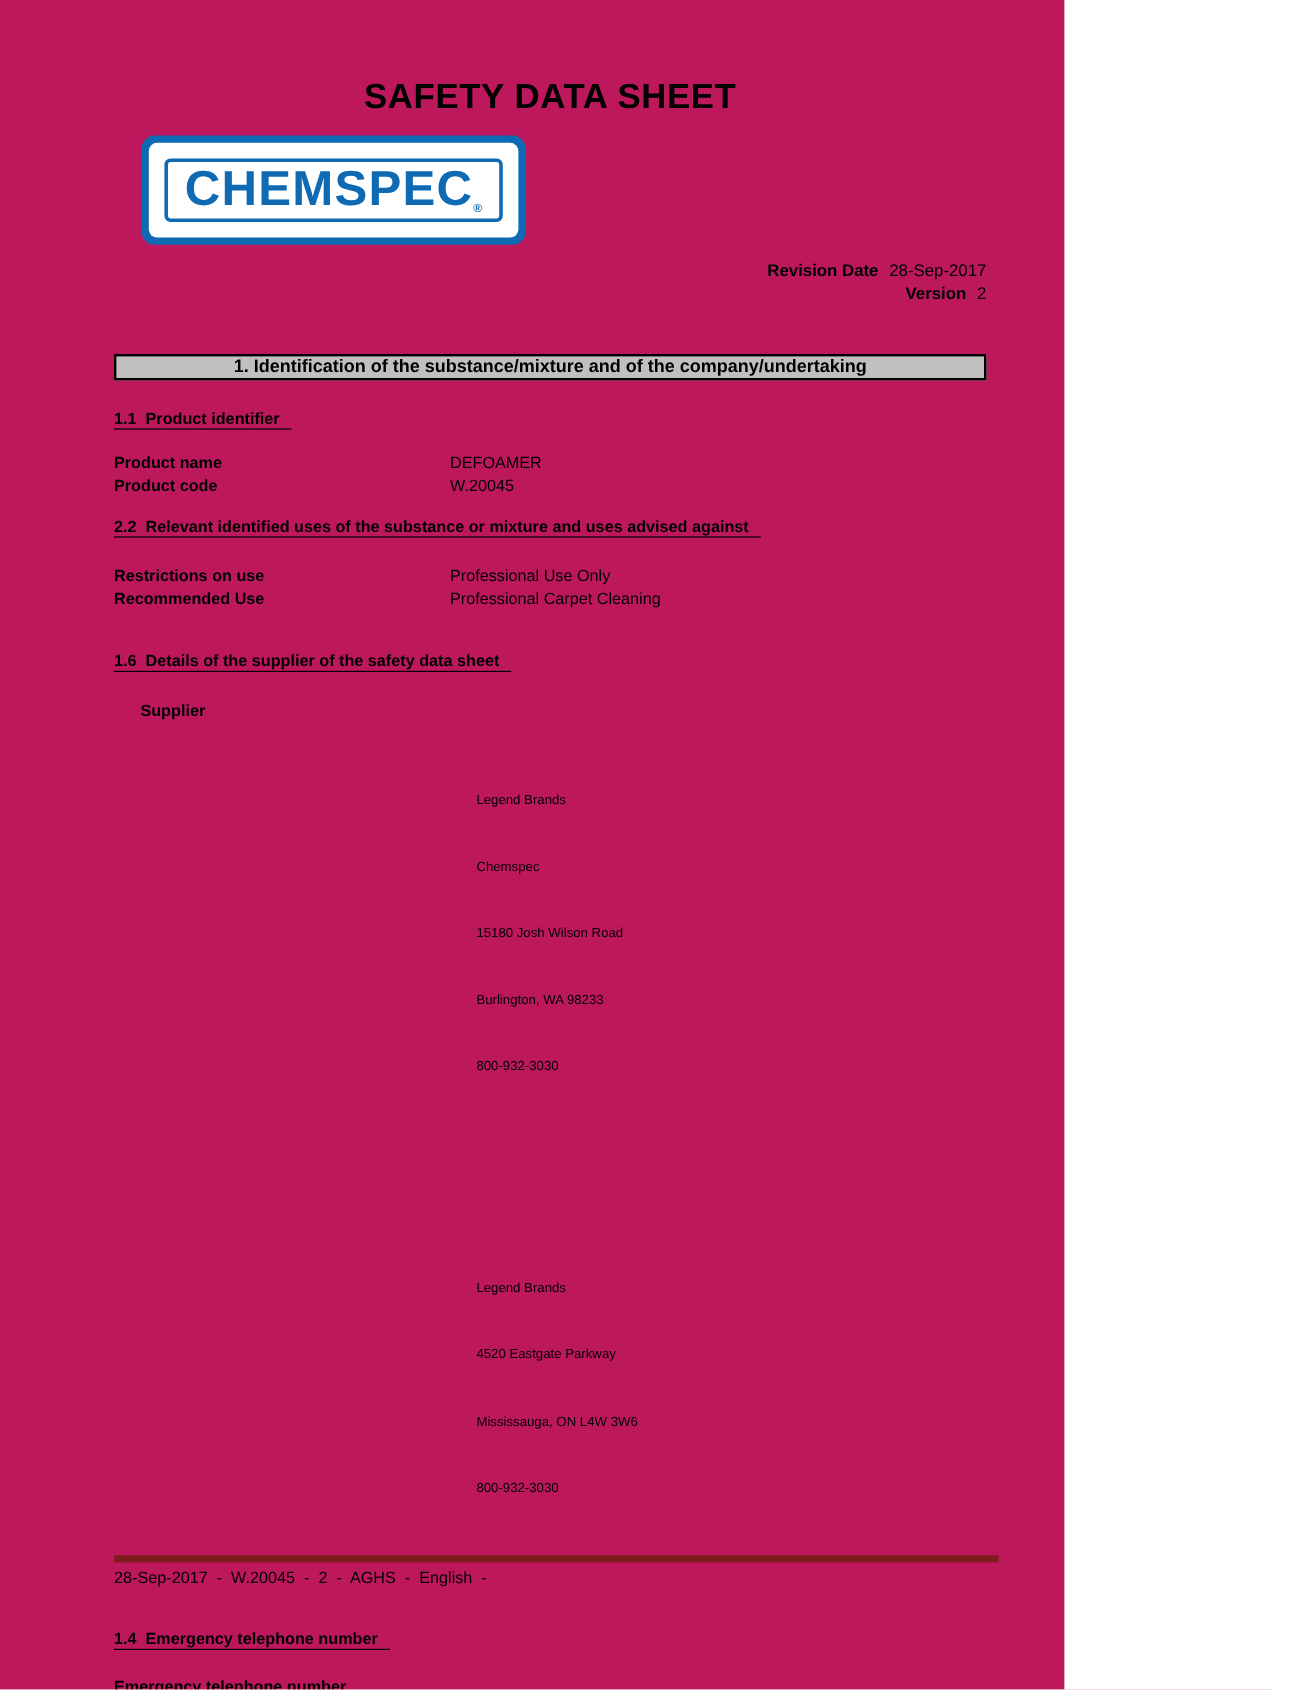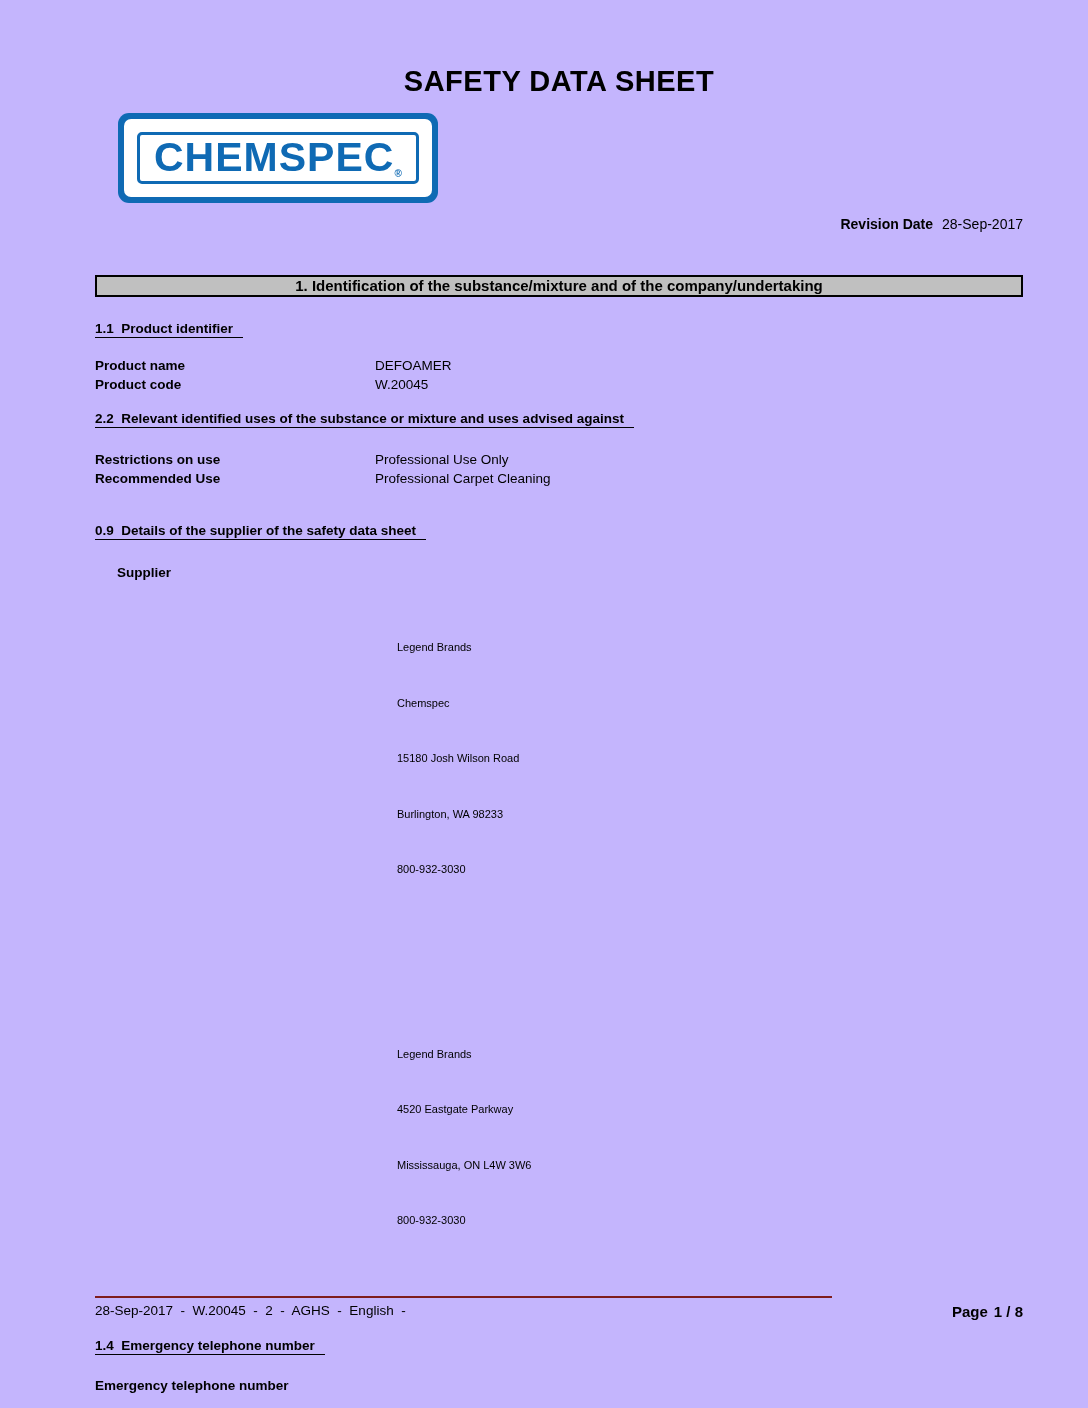--- a/index.html
+++ b/index.html
@@ -4,23 +4,23 @@
 <style>
   * { box-sizing: border-box; }
   html, body { margin: 0; padding: 0; background: #fff; }
   body {
     font-family: "Liberation Sans", sans-serif;
     color: #000;
     -webkit-font-smoothing: antialiased;
   }
   .page {
     position: relative;
-    width: 1088px;
+    width: 887px;
     height: 1408px;
-    background: #c4b5fd;
+    background: #be185d;
     padding: 0 65px 0 95px;
     overflow: hidden;
   }
 
   
   .title {
     margin: 64px 0 0 0;
     font-size: 29px;
     line-height: 34px;
     font-weight: bold;
@@ -110,21 +110,21 @@
     position: absolute;
     top: 1296px;
     left: 95px;
     width: 928px;
     display: flex;
     justify-content: space-between;
     align-items: flex-start;
   }
   .footer-left-wrap {
     width: 737px;
-    border-top: 2px solid #7f1d1d;
+    border-top: 6px solid #7f1d1d;
     padding-top: 5px;
     font-size: 13.5px;
     white-space: pre;
   }
   .footer-page { font-weight: bold; font-size: 15px; margin-top: 7px; }
   .footer-page .pv { margin-left: 6px; }
 </style>
 </head>
 <body>
 
@@ -139,20 +139,23 @@
           <span class="logo-text">CHEMSPEC</span><span class="logo-reg">®</span>
         </div>
       </div>
     </div>
   </div>
 
   <div class="meta">
     <div>
       <span class="lbl">Revision Date</span><span>28-Sep-2017</span>
     </div>
+    <div>
+      <span class="lbl">Version</span><span>2</span>
+    </div>
   </div>
 
   <div class="section-bar">1. Identification of the substance/mixture and of the company/undertaking</div>
 
   <div class="subhead mt-h11">
     <span class="hu">1.1  Product identifier </span>
   </div>
 
   <div class="mt-prod">
     <div class="kv">
@@ -174,21 +177,21 @@
       <span class="k">Restrictions on use</span>
       <span class="v">Professional Use Only</span>
     </div>
     <div class="kv">
       <span class="k">Recommended Use</span>
       <span class="v">Professional Carpet Cleaning</span>
     </div>
   </div>
 
   <div class="subhead mt-h13">
-    <span class="hu">0.9  Details of the supplier of the safety data sheet </span>
+    <span class="hu">1.6  Details of the supplier of the safety data sheet </span>
   </div>
 
   <div class="kv mt-sup">
     <span class="k">Supplier</span>
     <div class="v">
       <div>
         <div class="plain-line">Legend Brands</div>
         <div class="plain-line">Chemspec</div>
         <div class="plain-line">15180 Josh Wilson Road</div>
         <div class="plain-line">Burlington, WA 98233</div>

